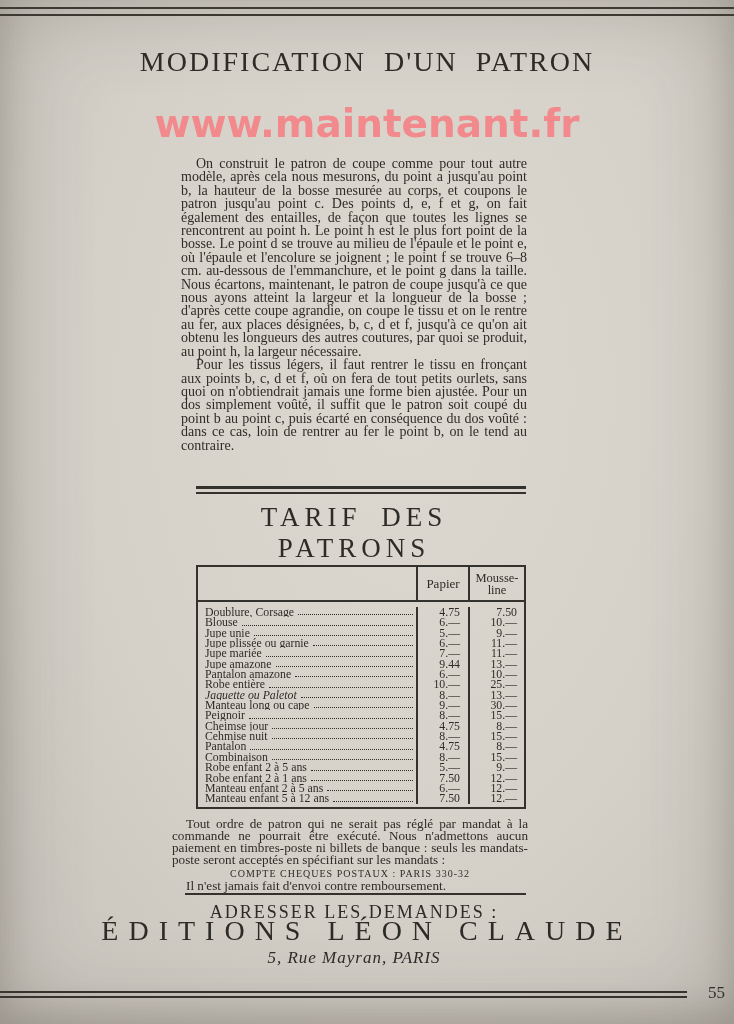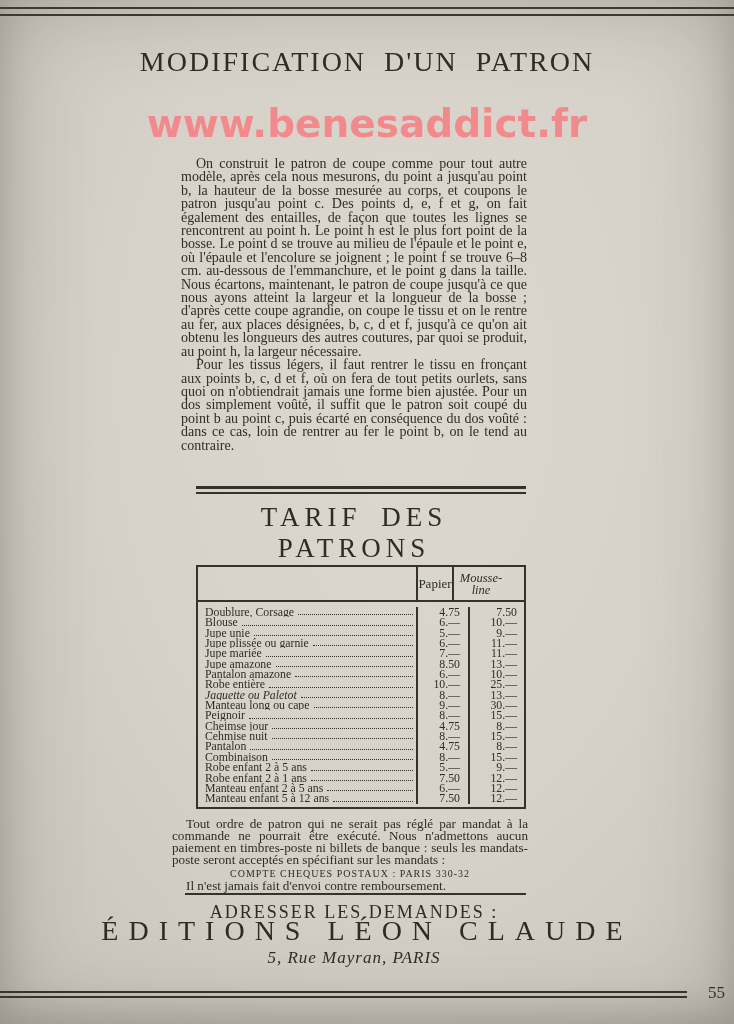--- a/index.html
+++ b/index.html
@@ -23,25 +23,25 @@
   .divider{position:absolute;top:486px;left:196px;width:330px;height:3px;
     border-top:3px solid #34322c;border-bottom:2px solid #34322c;}
   .tarif-heading{position:absolute;top:502px;left:181px;width:346px;margin:0;
     text-align:center;font-size:27px;font-weight:normal;letter-spacing:5px;word-spacing:8px;}
   .tarif-sub{position:absolute;top:541px;left:181px;width:346px;text-align:center;
     font-size:15px;letter-spacing:1.5px;}
   .price-table{position:absolute;top:565px;left:196px;width:330px;height:244px;
     border:2px solid #34322c;box-sizing:border-box;}
   .thead{display:flex;height:35px;border-bottom:2px solid #34322c;box-sizing:border-box;}
   .name-h{width:218px;}
-  .papier-h{width:36px;border-left:2px solid #34322c;display:flex;align-items:center;
+  .papier-h{width:52px;border-left:2px solid #34322c;display:flex;align-items:center;
     justify-content:center;font-size:13px;box-sizing:border-box;}
   .mousse-h{width:56px;border-left:2px solid #34322c;display:flex;align-items:center;
     justify-content:center;text-align:center;font-size:12.5px;line-height:12px;
-    padding:0 10px;box-sizing:border-box;font-style:italic;}
+    padding:0 10px;box-sizing:border-box;}
   .tbody{padding-top:5px;}
   .trow{display:flex;height:10.35px;line-height:10.5px;font-size:11.8px;}
   .tname{width:218px;display:flex;padding-left:7px;box-sizing:border-box;
     white-space:nowrap;overflow:hidden;}
   .tname.it .tlabel{font-style:italic;}
   .leader{flex:1;border-bottom:1.6px dotted #2e2c27;margin:0 3px 2px 4px;}
   .tpap{width:52px;border-left:2px solid #34322c;text-align:right;padding-right:8px;
     box-sizing:border-box;}
   .tmou{width:56px;border-left:2px solid #34322c;text-align:right;padding-right:7px;
     box-sizing:border-box;}
@@ -64,21 +64,21 @@
 </head>
 <body>
 
 <div class="page">
   <div class="rule-top"></div>
 
   <div class="title">
     <div class="l1">MODIFICATION D'UN PATRON</div>
   </div>
 
-  <div class="watermark">www.benesaddict.fr</div>
+  <div class="watermark">www.maintenant.fr</div>
 
   <div class="body-text">
     <p>On construit le patron de coupe comme pour tout autre modèle, après cela nous mesurons, du point a jusqu'au point b, la hauteur de la bosse mesurée au corps, et coupons le patron jusqu'au point c. Des points d, e, f et g, on fait également des entailles, de façon que toutes les lignes se rencontrent au point h. Le point h est le plus fort point de la bosse. Le point d se trouve au milieu de l'épaule et le point e, où l'épaule et l'encolure se joignent ; le point f se trouve 6–8 cm. au-dessous de l'emmanchure, et le point g dans la taille. Nous écartons, maintenant, le patron de coupe jusqu'à ce que nous ayons atteint la largeur et la longueur de la bosse ; d'après cette coupe agrandie, on coupe le tissu et on le rentre au fer, aux places désignées, b, c, d et f, jusqu'à ce qu'on ait obtenu les longueurs des autres coutures, par quoi se produit, au point h, la largeur nécessaire.</p>
     <p>Pour les tissus légers, il faut rentrer le tissu en fronçant aux points b, c, d et f, où on fera de tout petits ourlets, sans quoi on n'obtiendrait jamais une forme bien ajustée. Pour un dos simplement voûté, il suffit que le patron soit coupé du point b au point c, puis écarté en conséquence du dos voûté : dans ce cas, loin de rentrer au fer le point b, on le tend au contraire.</p>
   </div>
 
   <div class="divider"></div>
 
   <h2 class="tarif-heading">TARIF DES PATRONS</h2>
 
@@ -127,21 +127,21 @@
             <span class="leader"></span>
           </span>
           <span class="tpap">7.—</span>
           <span class="tmou">11.—</span>
         </div>
         <div class="trow">
           <span class="tname">
             <span class="tlabel">Jupe amazone</span>
             <span class="leader"></span>
           </span>
-          <span class="tpap">8.50</span>
+          <span class="tpap">9.44</span>
           <span class="tmou">13.—</span>
         </div>
         <div class="trow">
           <span class="tname">
             <span class="tlabel">Pantalon amazone</span>
             <span class="leader"></span>
           </span>
           <span class="tpap">6.—</span>
           <span class="tmou">10.—</span>
         </div>

